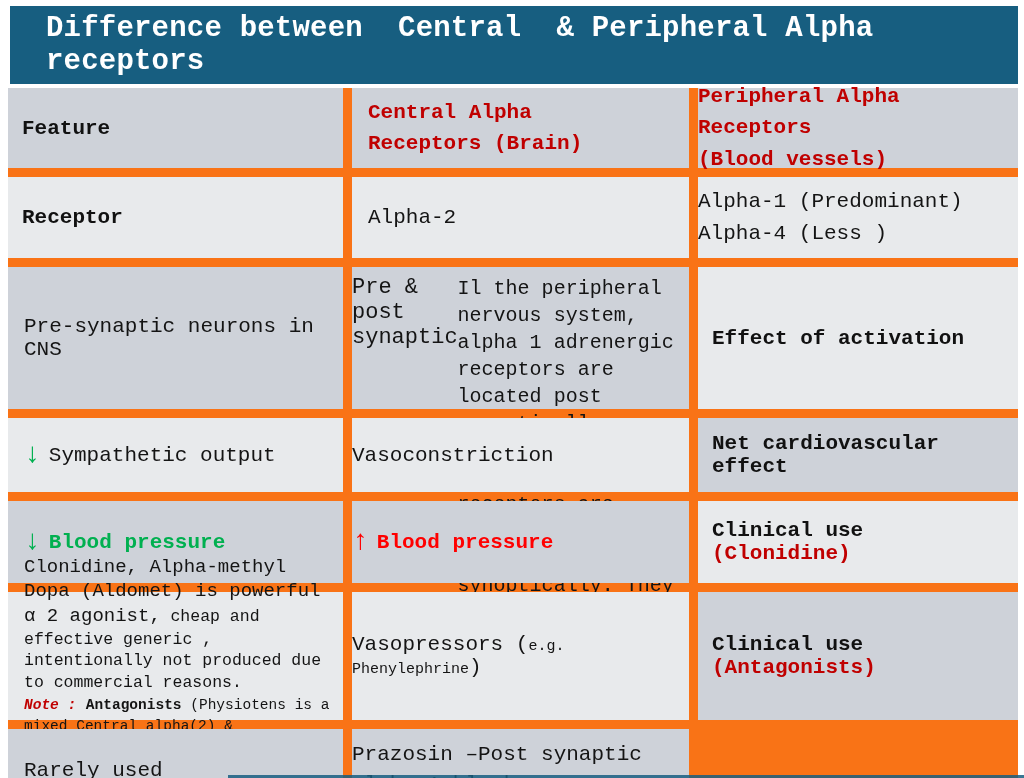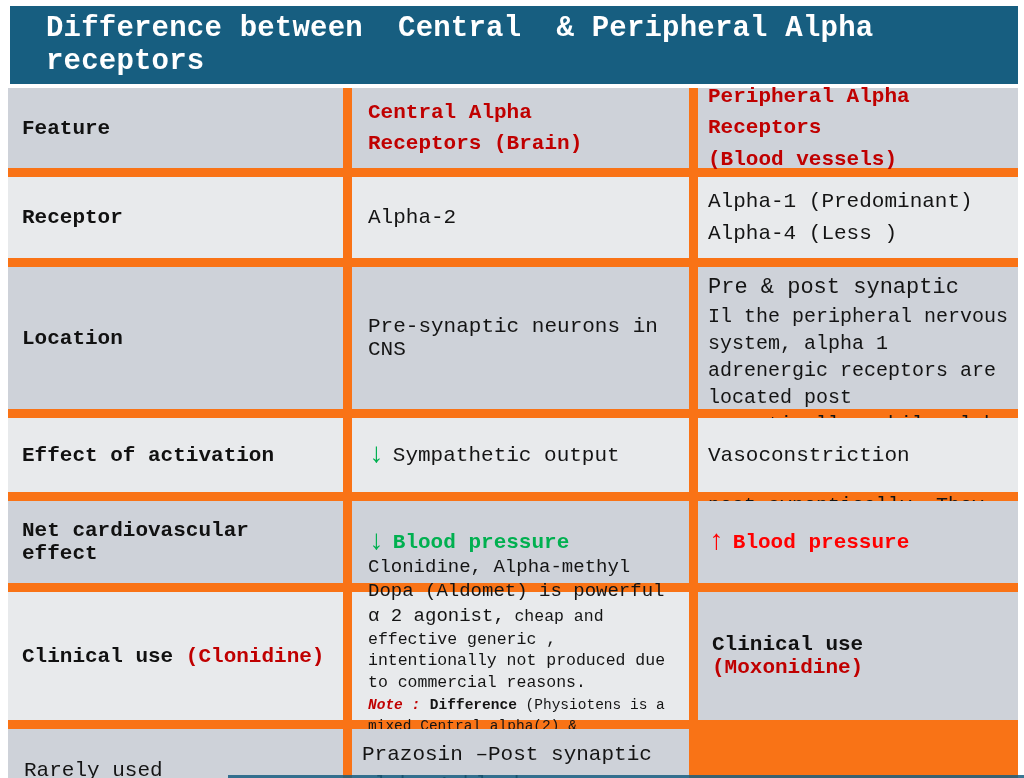--- a/index.html
+++ b/index.html
@@ -19,30 +19,30 @@
     position:absolute;left:8px;top:88px;width:1010px;
     display:grid;grid-template-columns:335px 337px 1fr;
     grid-template-rows:80px 81px 142px 74px 82px 128px 82px;
     gap:9px;background:#f97316;
   }
   .cell{display:flex;align-items:center;box-sizing:border-box;}
   .dark{background:var(--row-dark,#ced2d9);}
   .light{background:var(--row-light,#e8eaec);}
   .c1{padding-left:14px;padding-right:8px;}
   .c2{padding-left:16px;padding-right:8px;}
-  .c3{padding-left:10px;padding-right:6px;}
+  .c3{padding-right:6px;}
   .label{font-weight:bold;font-size:21px;color:#111111;}
   .redpart{color:var(--heading-red,#c00000);font-weight:bold;font-size:21px;}
   .redhead{
     color:var(--heading-red,#c00000);font-weight:bold;font-size:21px;
     line-height:1.5;white-space:pre-line;
   }
   .prelines{white-space:pre-line;line-height:1.5;}
   .btext{font-size:21px;}
-  .topcol{flex-direction:column;align-items:flex-start;justify-content:flex-start;padding-top:8px;}
+  .topcol{flex-direction:row;align-items:flex-start;justify-content:flex-start;padding-top:8px;}
   .subhead{font-size:22px;margin-bottom:3px;}
   .fineprint{font-size:20px;line-height:1.35;}
   .arrow{font-size:28px;font-weight:bold;margin-right:8px;line-height:1;}
   .green{color:var(--green,#00b050);}
   .bred{color:var(--bright-red,#ff0000);}
   .boldtxt{font-weight:bold;font-size:21px;}
   .agtext{line-height:1.3;}
   .ag-main{font-size:19px;}
   .ag-sub{font-size:16.5px;}
   .ag-note{margin-top:1px;line-height:1.3;}
@@ -83,23 +83,20 @@
       <span class="label">Receptor</span>
     </div>
     <div class="cell light c2">
       <span class="btext">Alpha-2</span>
     </div>
     <div class="cell light c3">
       <span class="btext prelines">Alpha-1 (Predominant)
 Alpha-4 (Less )</span>
     </div>
 
-    <div class="cell dark c1">
-      <span class="label">Location</span>
-    </div>
     <div class="cell dark c2">
       <span class="btext">Pre-synaptic neurons in CNS</span>
     </div>
     <div class="cell dark c3 topcol">
       <div class="subhead">Pre &amp; post synaptic</div>
       <div class="fineprint">Il the peripheral nervous system, alpha 1 adrenergic receptors are located post synoptically, while alpha 2 adrenergic receptors are found both pre- and post-synoptically. They mediate vasoconstriction of vascular smooth muscle</div>
     </div>
 
     <div class="cell light c1">
       <span class="label">Effect of activation</span>
@@ -126,27 +123,30 @@
 
     <div class="cell light c1">
       <span class="label"><span>Clinical use </span><span class="redpart">(Clonidine)</span></span>
     </div>
     <div class="cell light c2">
       <div class="agtext">
         <span class="ag-main">Clonidine, Alpha-methyl Dopa (Aldomet) is powerful α 2 agonist,</span>
         <span class="ag-sub">cheap and effective generic , intentionally not produced due to commercial reasons.</span>
         <div class="ag-note">
           <span class="note-label">Note :</span>
-          <span class="note-drug">Difference</span><span class="note-rest"> (Physiotens is a mixed Central alpha(2) &amp; Imidazoline-1 receptor agonist</span>
+          <span class="note-drug">Antagonists</span><span class="note-rest"> (Physiotens is a mixed Central alpha(2) &amp; Imidazoline-1 receptor agonist</span>
         </div>
       </div>
     </div>
+    <div class="cell light c3">
+      <span><span class="big">Vasopressors (</span><span class="eg">e.g. Phenylephrine</span><span class="big">)</span></span>
+    </div>
 
     <div class="cell dark c1">
-      <span class="label"><span>Clinical use </span><span class="redpart">(Moxonidine)</span></span>
+      <span class="label"><span>Clinical use </span><span class="redpart">(Antagonists)</span></span>
     </div>
     <div class="cell dark c2">
       <span class="btext">Rarely used</span>
     </div>
     <div class="cell dark c3">
       <span class="btext" style="line-height:1.45;">Prazosin –Post synaptic alpha 1 blocker</span>
     </div>
 
   </div>
 

